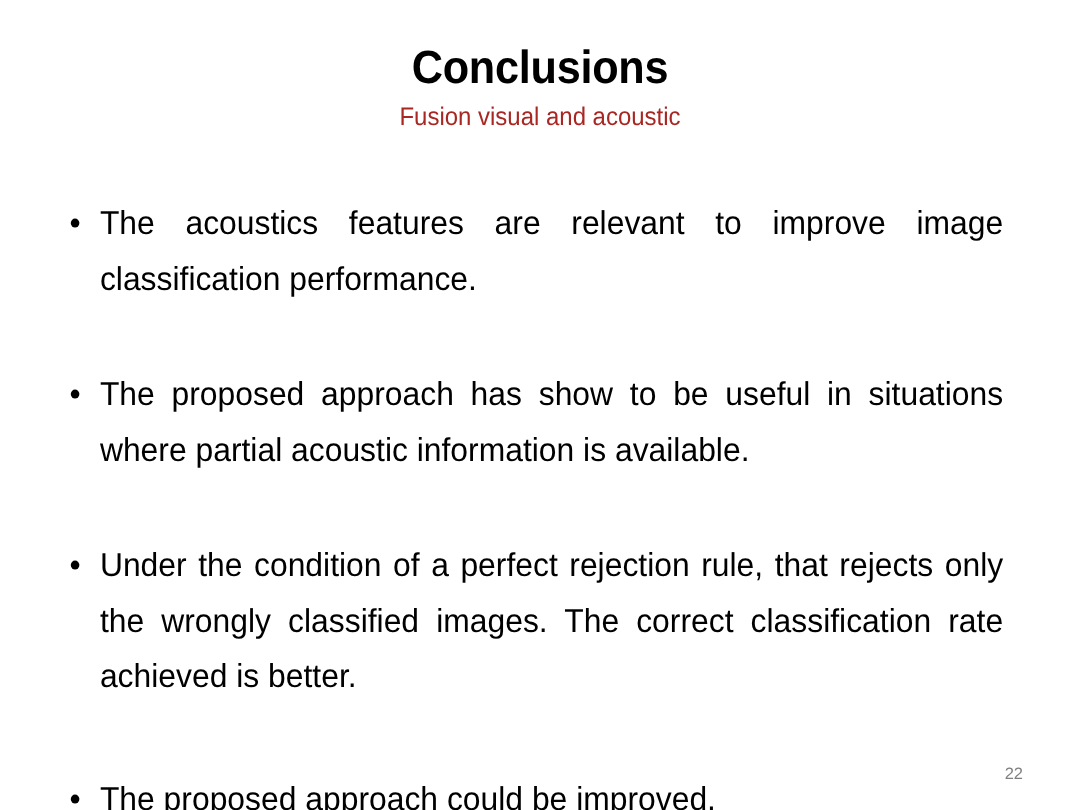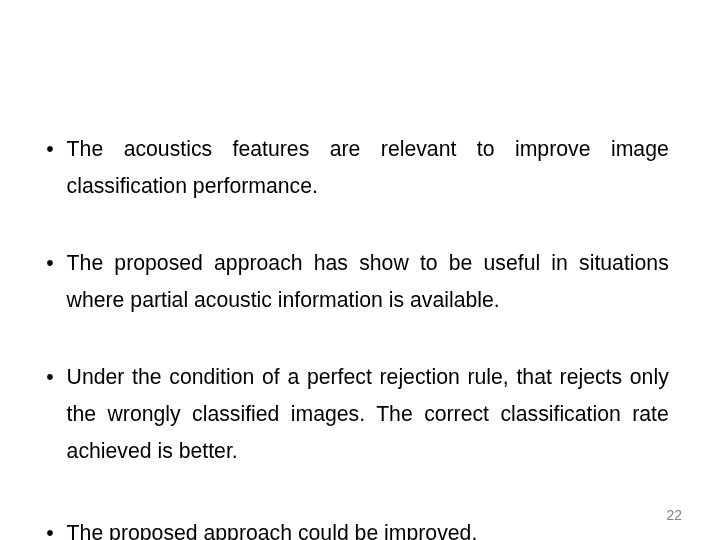--- a/index.html
+++ b/index.html
@@ -97,30 +97,34 @@
   }
   .bullet-item.no-justify::after {
     display: none;
   }
 
   
   .slide-number {
     position: absolute;
     right: 38px;
     bottom: 18px;
-    font-size: 14px;
+    font-size: 11px;
     color: #808080;
     line-height: 1;
   }
 </style>
 </head>
 <body>
 
 <div class="slide">
 
+  <div class="title-block">
+    <div class="slide-title">Conclusions</div>
+    <div class="slide-subtitle">Fusion visual and acoustic</div>
+  </div>
 
   <ul class="body-list">
 
     <li class="bullet-item">
       <span class="bullet-marker">•</span>
       <span class="bullet-text">The acoustics features are relevant to improve image classification performance.</span>
     </li>
 
     <li class="bullet-item">
       <span class="bullet-marker">•</span>

